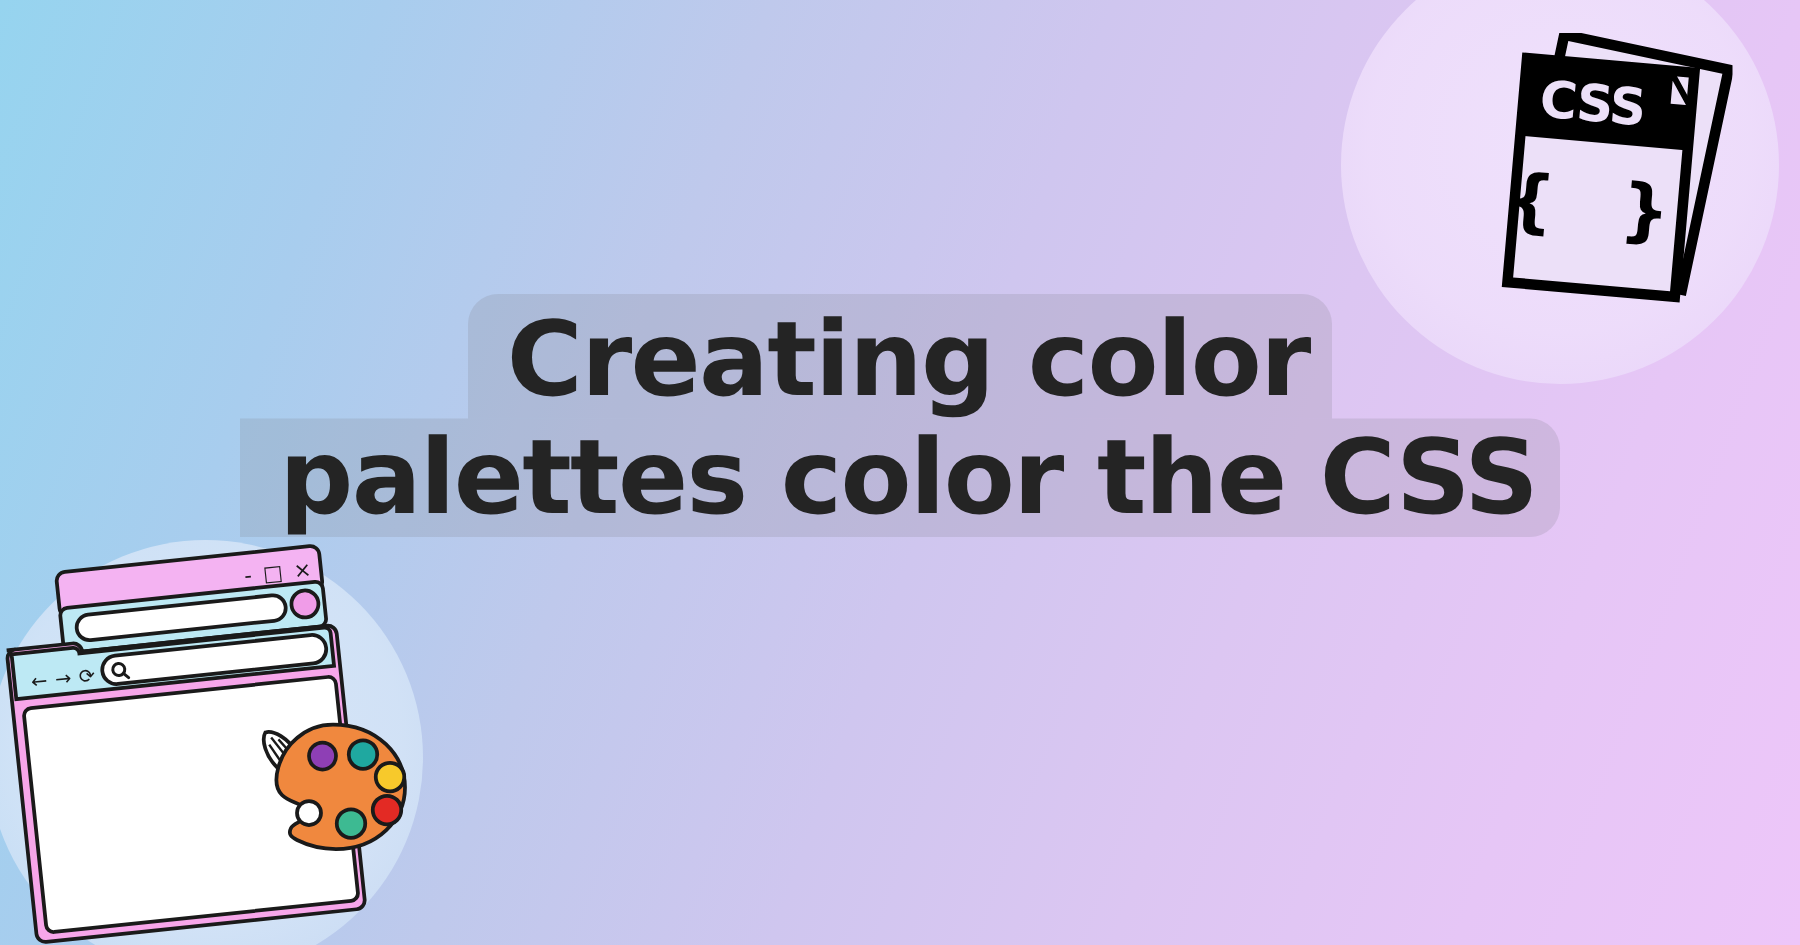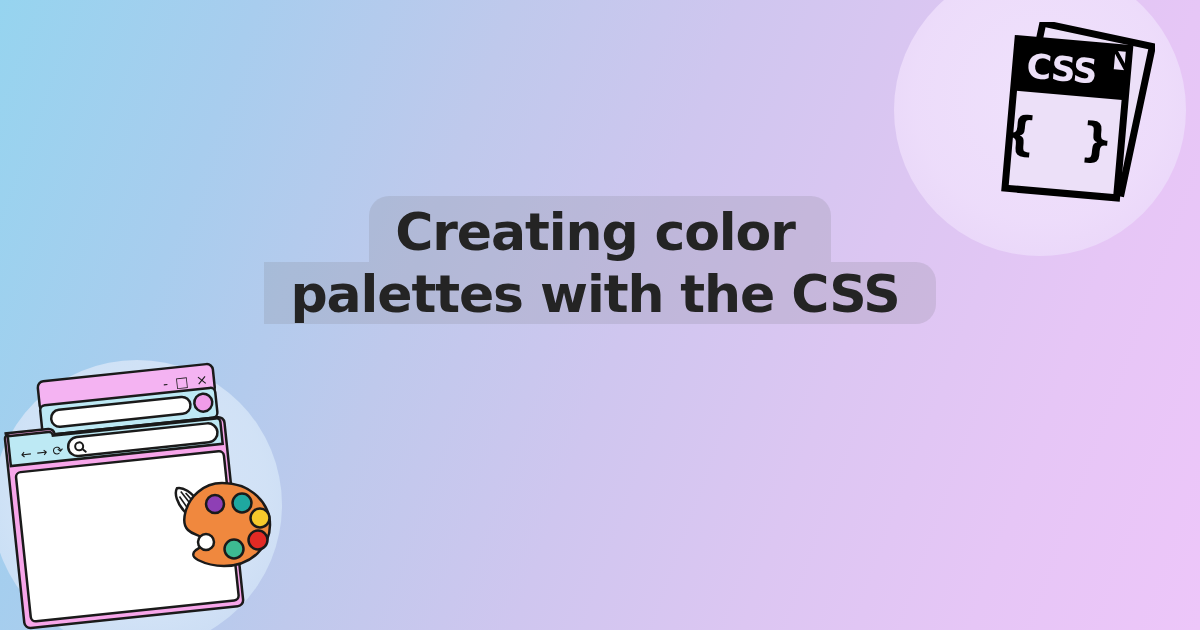--- a/index.html
+++ b/index.html
@@ -84,26 +84,26 @@
     top: 196px;
     width: 1200px;
     display: flex;
     flex-direction: column;
     align-items: center;
   }
   .headline-line {
     display: block;
     font-family: "DejaVu Sans", "Liberation Sans", sans-serif;
     font-weight: bold;
-    font-size: 52px;
+    font-size: 69px;
     line-height: 1.0;
     letter-spacing: -1.1px;
     color: #242424;
     background: rgba(123,124,137,0.20);
-    padding: 10px 36px 12px 26px;
+    padding: 10px 15px 12px 26px;
     border-radius: 20px;
     white-space: nowrap;
     text-align: right;
   }
   .headline-line.l1 { border-radius: 20px 20px 0 0; padding-bottom: 4px; }
   .headline-line.l2 { border-radius: 0 20px 20px 0; padding-top: 6px; padding-bottom: 4px; }
   .headline-line.l3 { border-radius: 20px 0 20px 20px; padding-top: 6px; }
 </style>
 </head>
 <body>
@@ -190,16 +190,16 @@
         <circle cx="90" cy="38" r="9.5" fill="#f7c92b" stroke="#1a1a1a" stroke-width="2.5"></circle>
         <circle cx="88" cy="60" r="9.5" fill="#e32a24" stroke="#1a1a1a" stroke-width="2.5"></circle>
         <circle cx="64" cy="69" r="9.5" fill="#3dba92" stroke="#1a1a1a" stroke-width="2.5"></circle>
         <circle cx="36" cy="62" r="8" fill="#ffffff" stroke="#1a1a1a" stroke-width="2.5"></circle>
       </g>
     </svg>
   </div>
 
   <div id="headline">
     <span class="headline-line l1">Creating color</span>
-    <span class="headline-line l2">palettes with the CSS</span>
+    <span class="headline-line l2">palettes color the CSS</span>
   </div>
 
 </div>
 
 </body></html>

